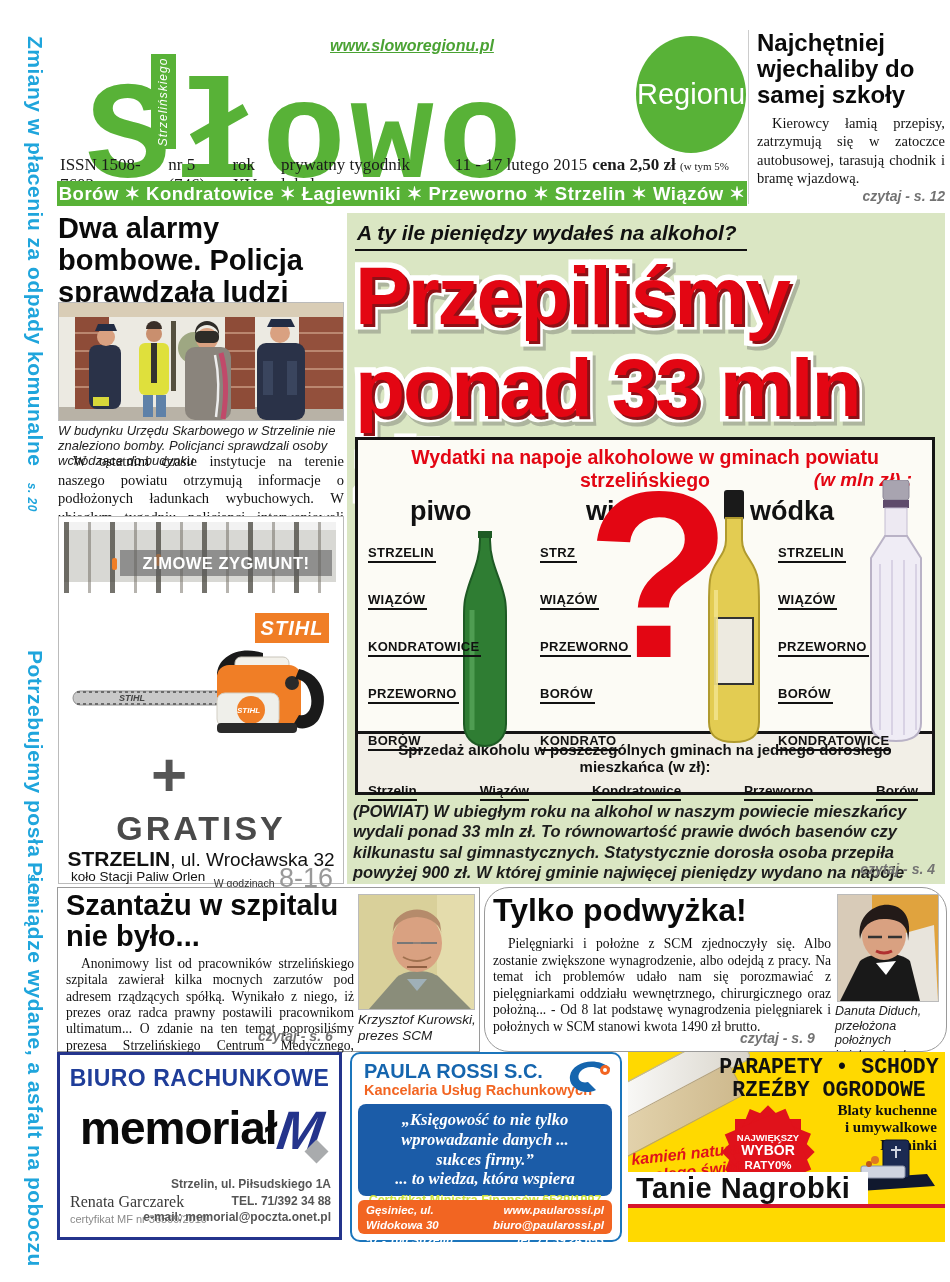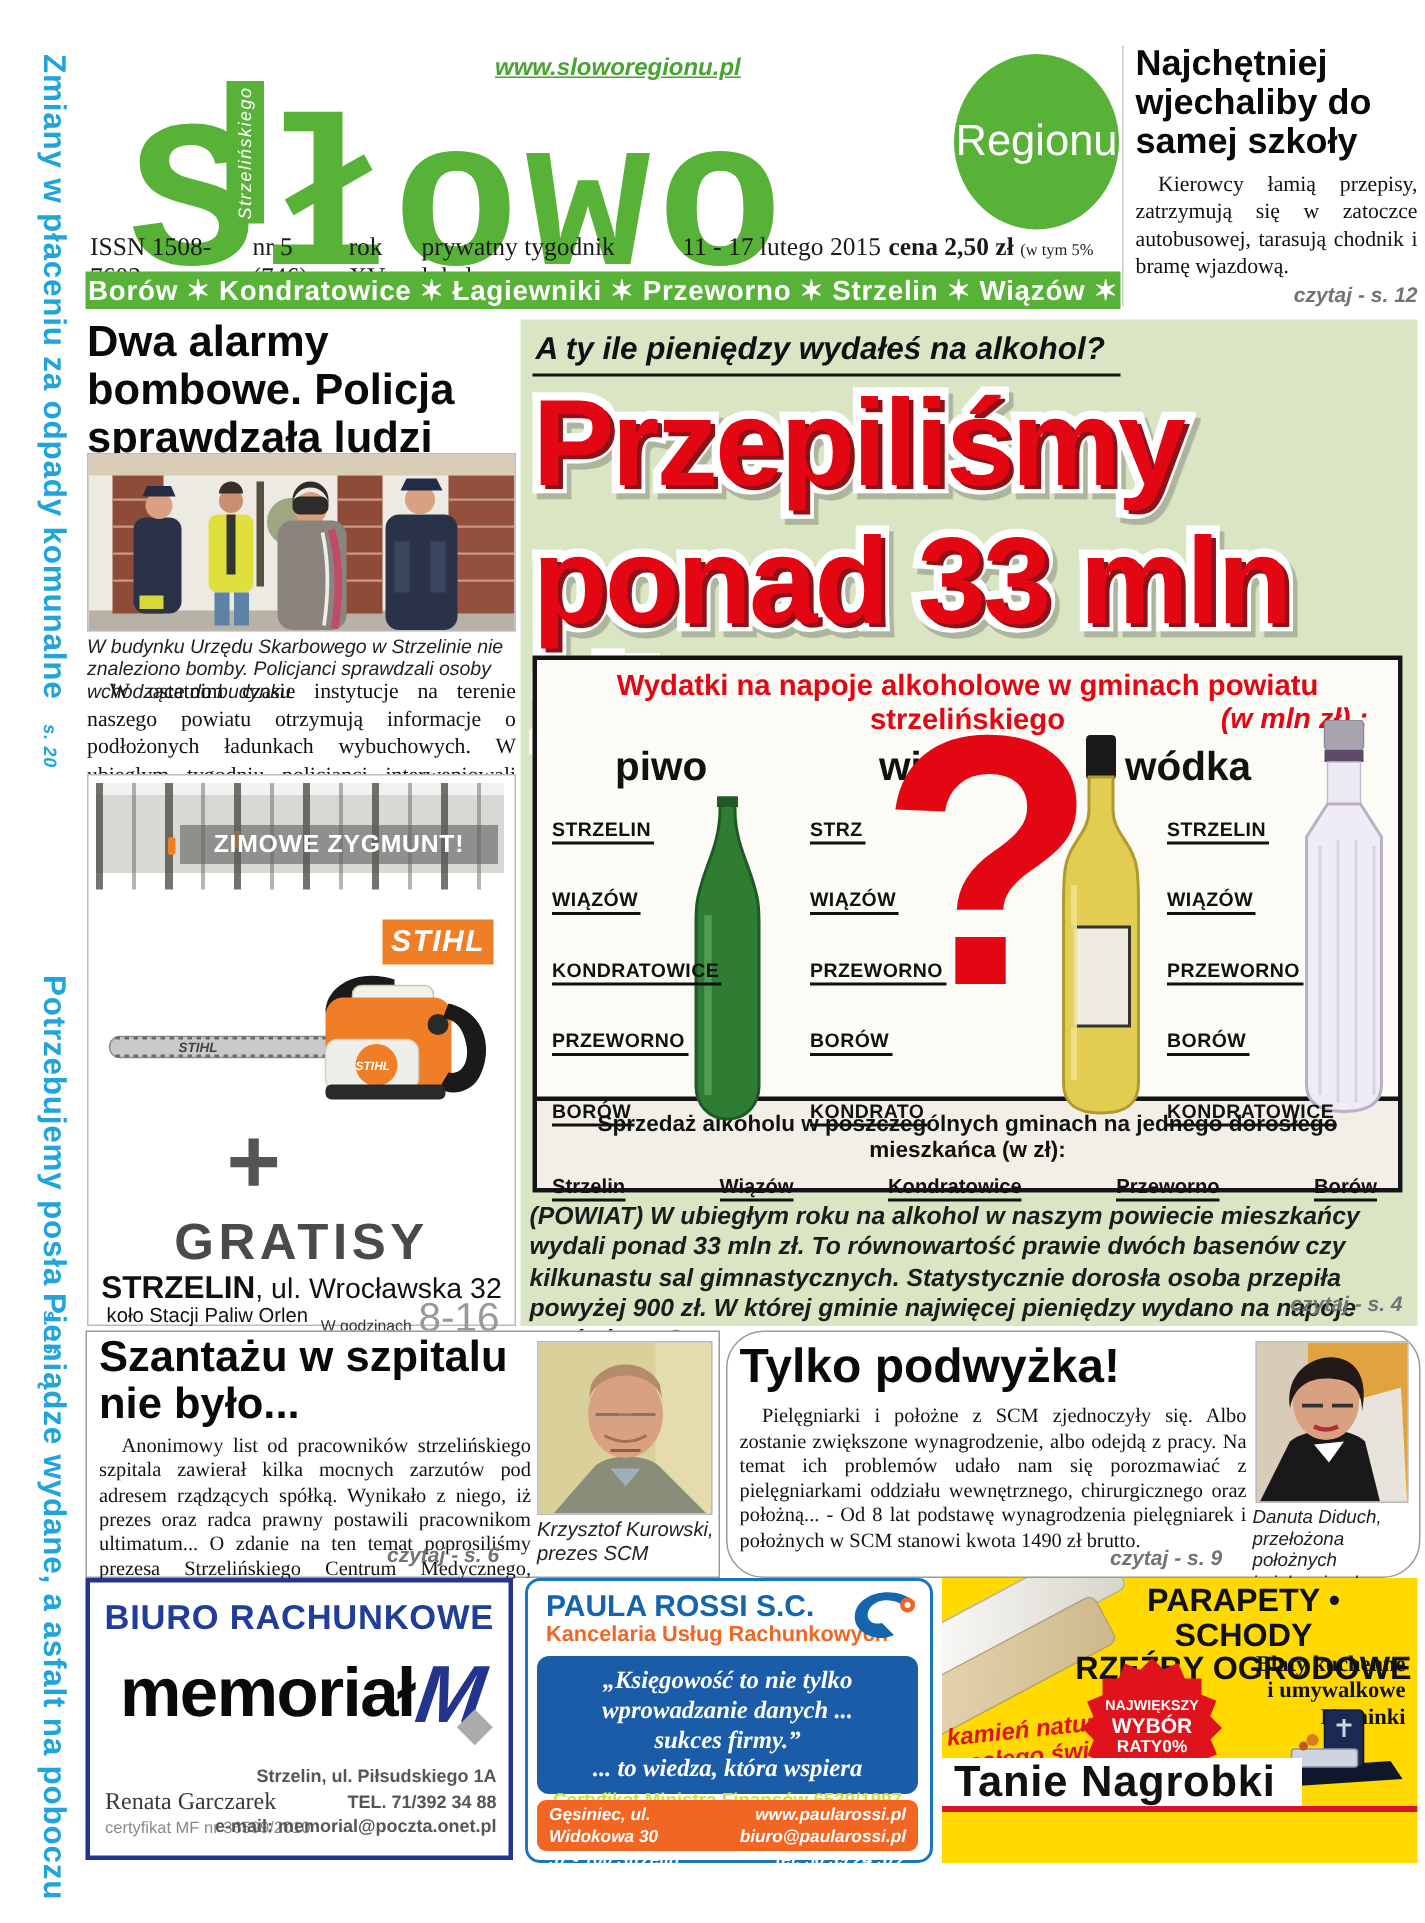--- a/index.html
+++ b/index.html
@@ -399,29 +399,29 @@
     </div>
     <div class="abs paula-foot" style="left:6px;top:146px;width:254px;height:34px;box-sizing:border-box;">
       <div>
         <div>Gęsiniec, ul. Widokowa 30</div>
         <div>57 - 100 Strzelin</div>
         <div>kom. 695 437 768, 605 122 847</div>
       </div>
       <div style="text-align:right;">
         <div>www.paularossi.pl</div>
         <div>biuro@paularossi.pl</div>
-        <div>tel. 50 39 24 572</div>
+        <div>tel. 71 39 24 653</div>
       </div>
     </div>
   </div>
 
   <div class="abs stone" style="left:628px;top:1052px;width:317px;height:190px;">
     <div class="slab" style="left:-28px;top:6px;width:150px;height:36px;transform:rotate(-28deg);background:linear-gradient(120deg,#ffffff,#d8d4ca);border:1px solid #b9b4a8;"></div>
     <div class="slab" style="left:-34px;top:44px;width:150px;height:34px;transform:rotate(-28deg);background:linear-gradient(120deg,#e8d9b4,#cdb88c);border:1px solid #b3a07a;"></div>
-    <div class="abs stone-h" style="left:88px;top:4px;width:226px;">
+    <div class="abs stone-h" style="left:88px;top:4px;width:226px;font-family:Liberation Mono, monospace;">
       <div>PARAPETY • SCHODY</div>
       <div>RZEŹBY OGRODOWE</div>
     </div>
     <div class="abs stone-sub" style="right:8px;top:50px;">
       <div>Blaty kuchenne</div>
       <div>i umywalkowe</div>
       <div style="margin-top:2px;">Kominki</div>
     </div>
     <div class="burst" style="left:92px;top:52px;width:96px;height:96px;">
       <i style="transform:rotate(0deg);"></i>

